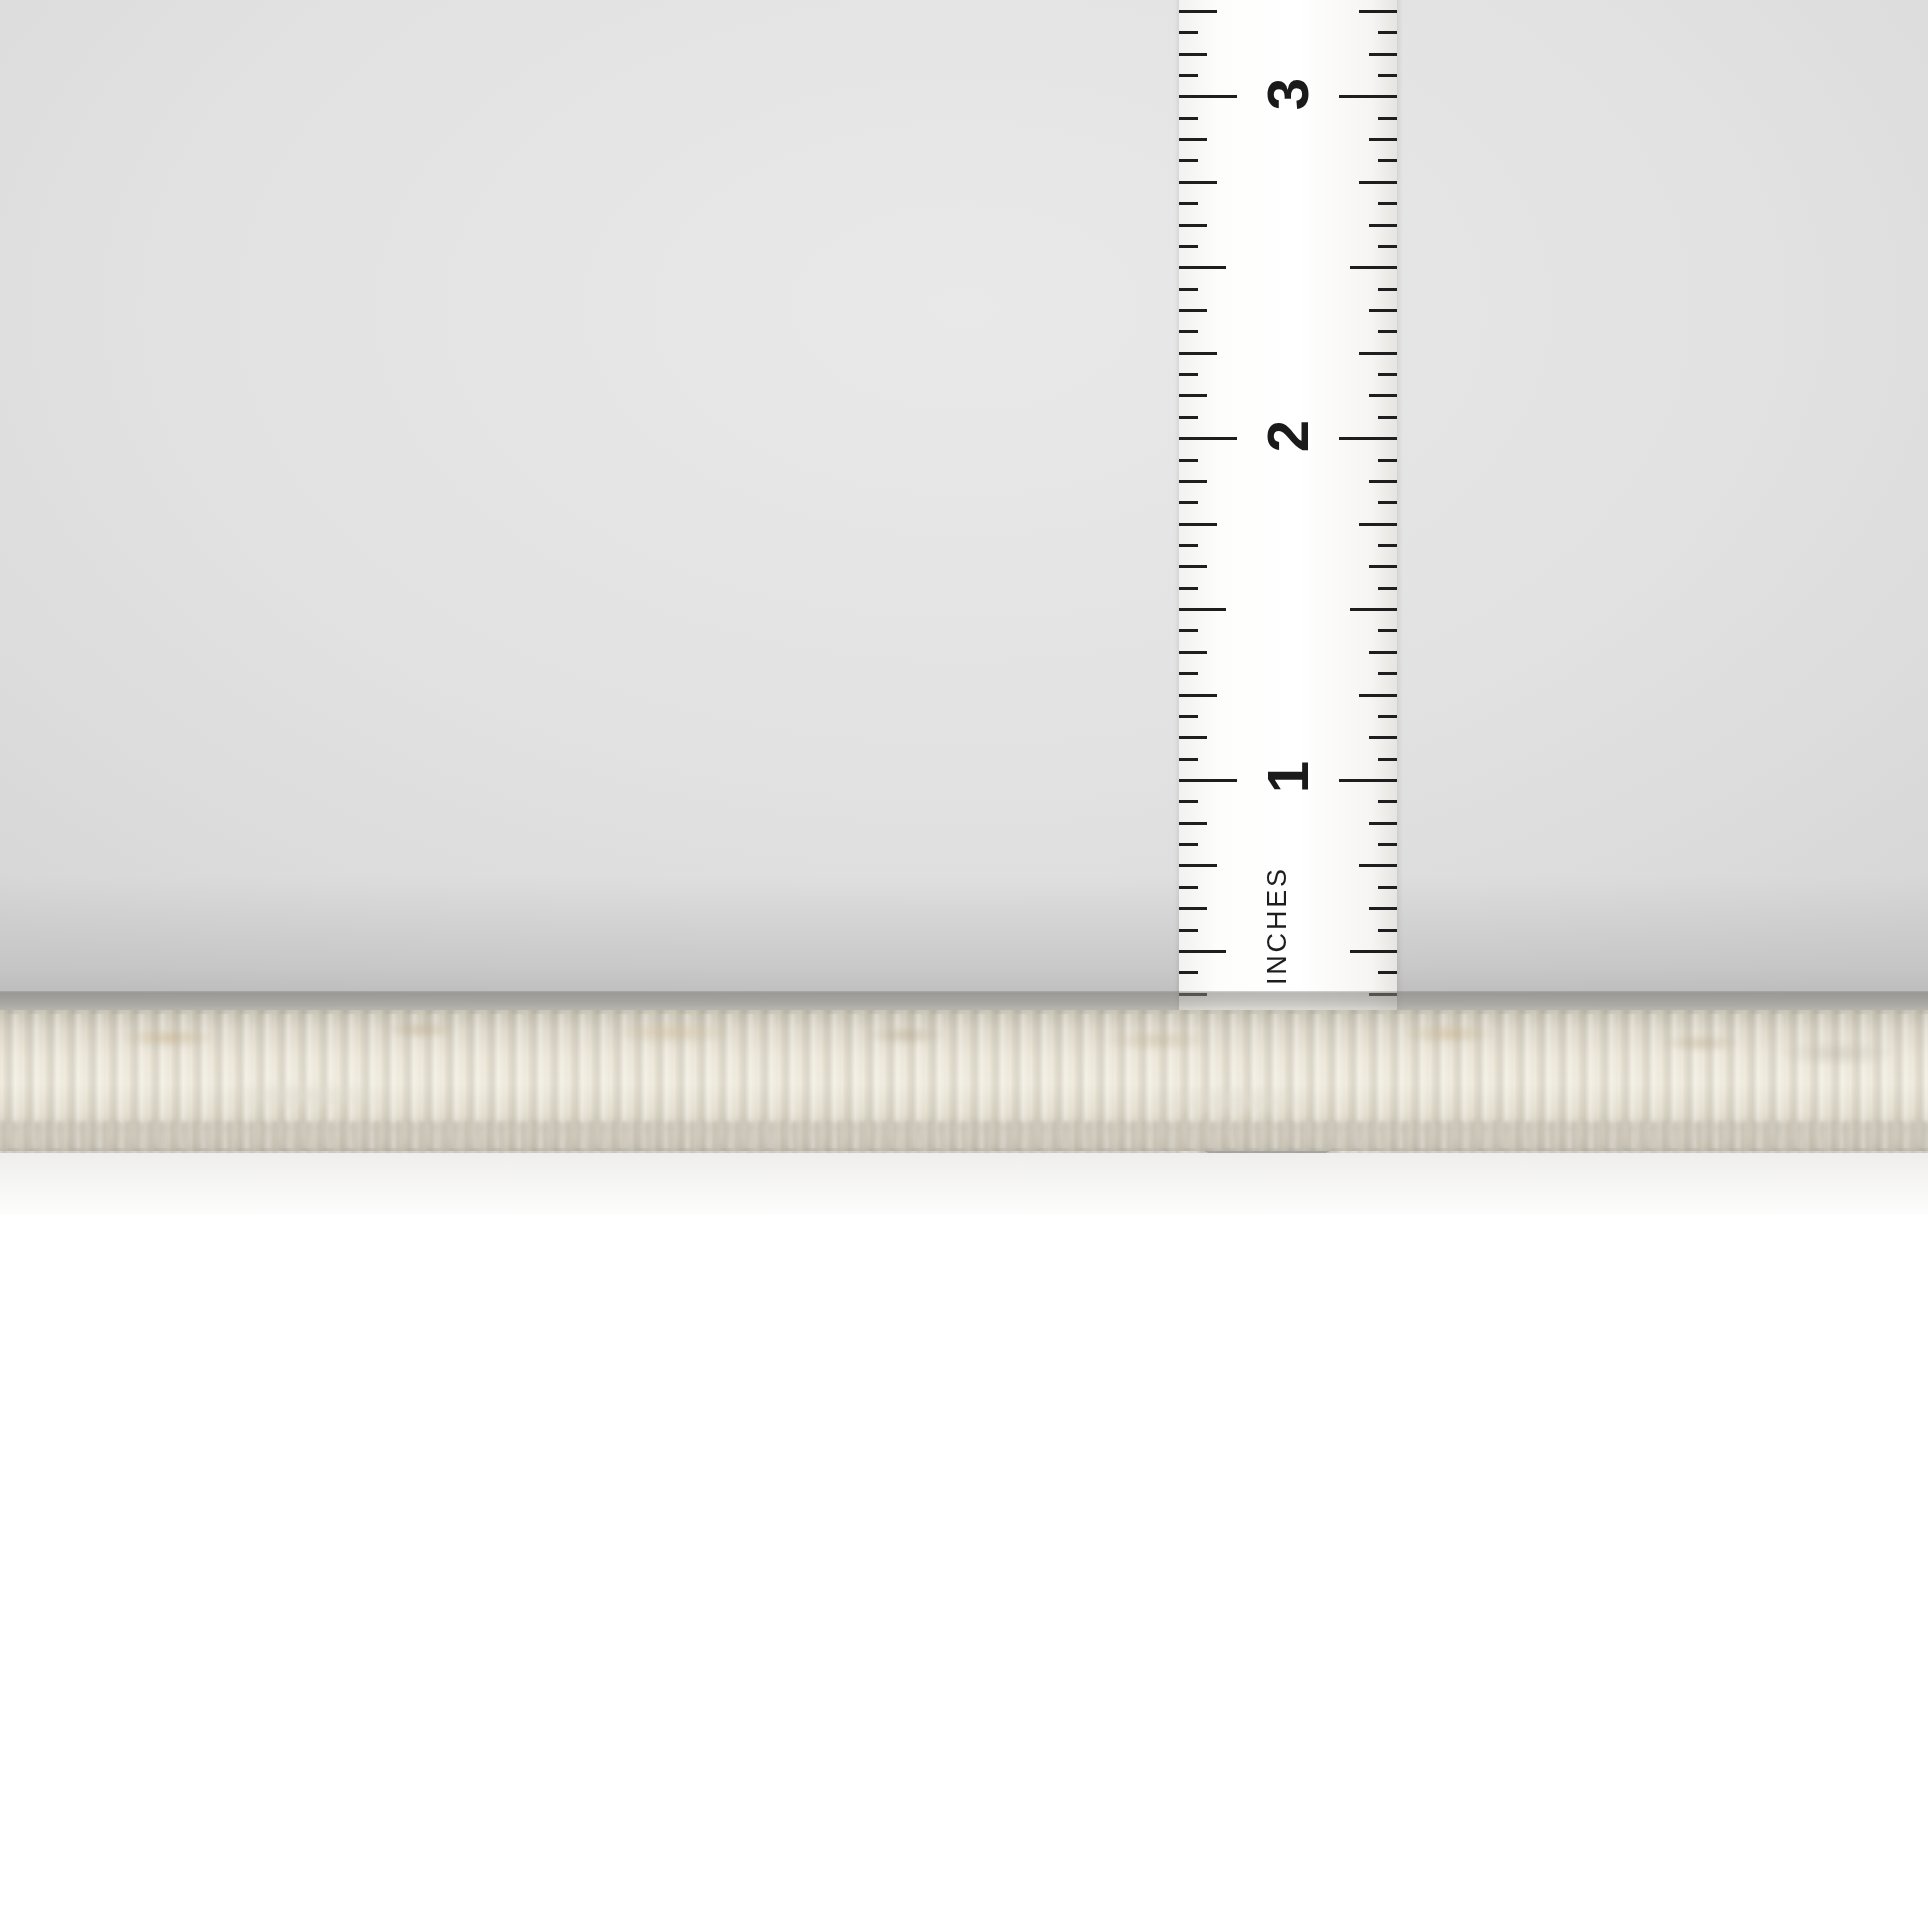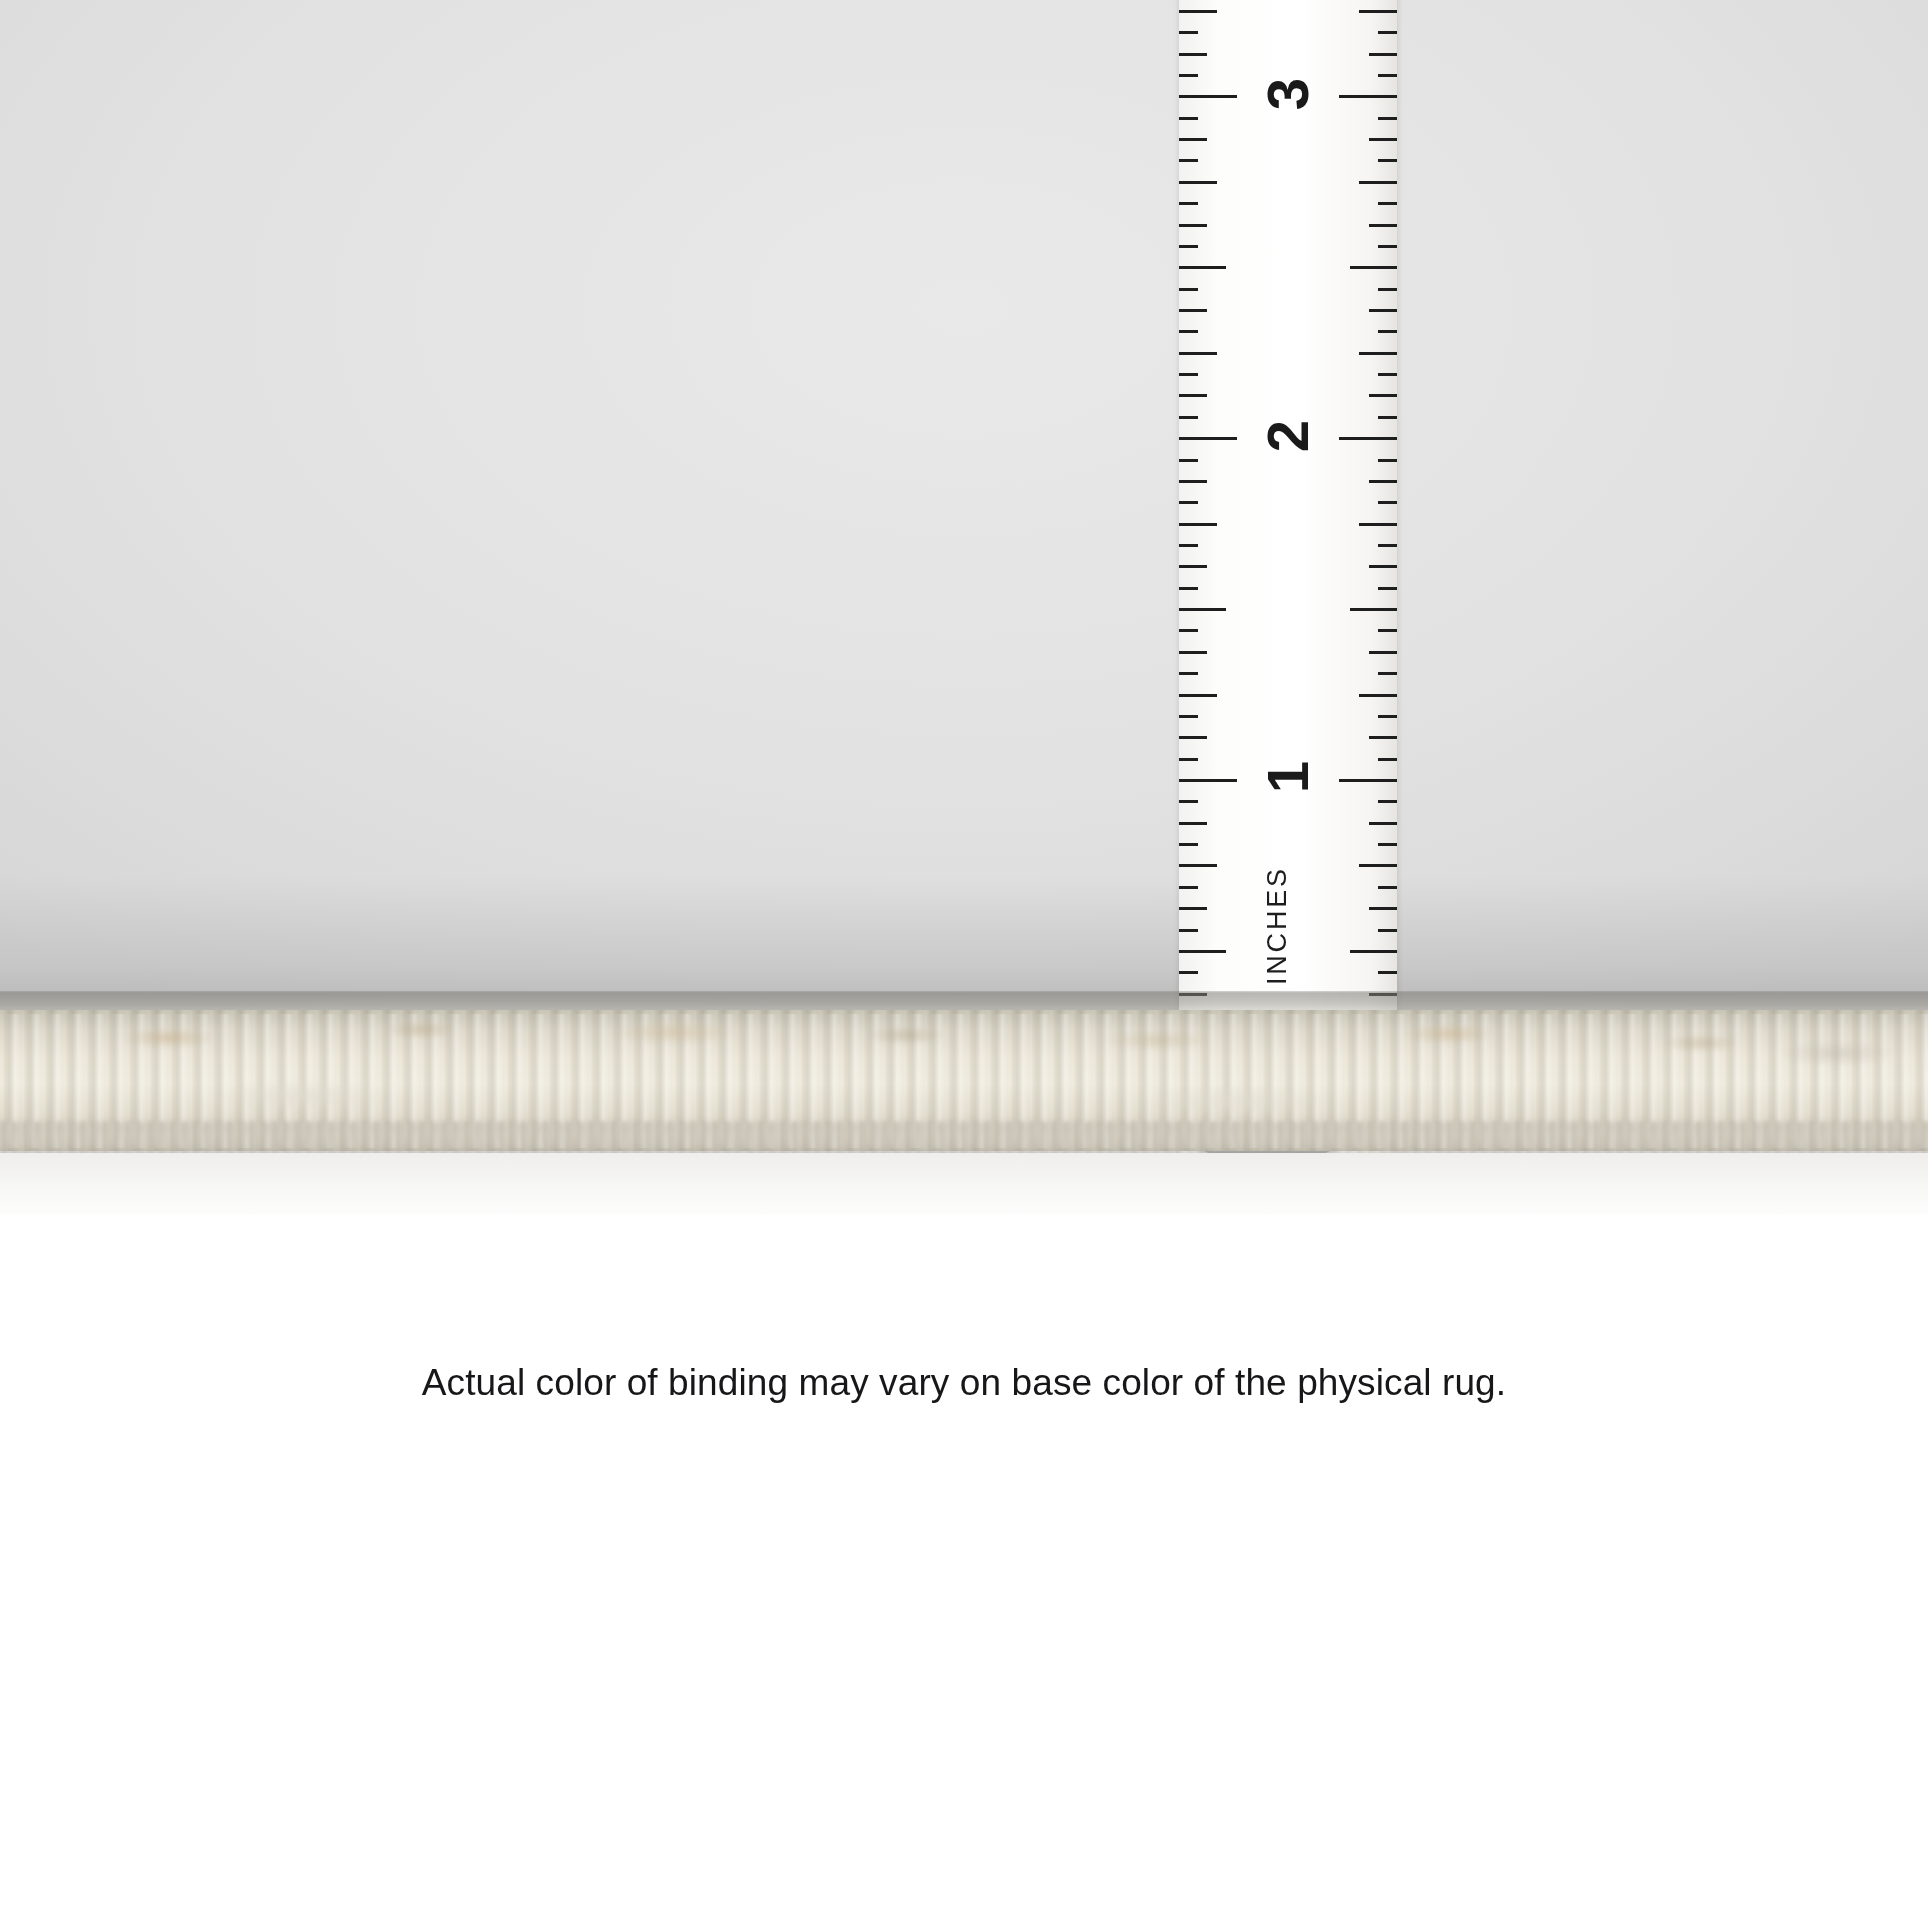--- a/index.html
+++ b/index.html
@@ -404,17 +404,16 @@
       <div class="rug-flecks"></div>
       <div class="rug-fuzz"></div>
       <div class="rug-fuzz2"></div>
     </div>
 
     <div id="floor-shadow"></div>
     <div id="floor"></div>
   </div>
 
   <div id="caption">
-    <span class="line">Actual color of binding may vary on base color of the physical rug.</span>
   </div>
 
 </div>
 
 
 </body></html>

